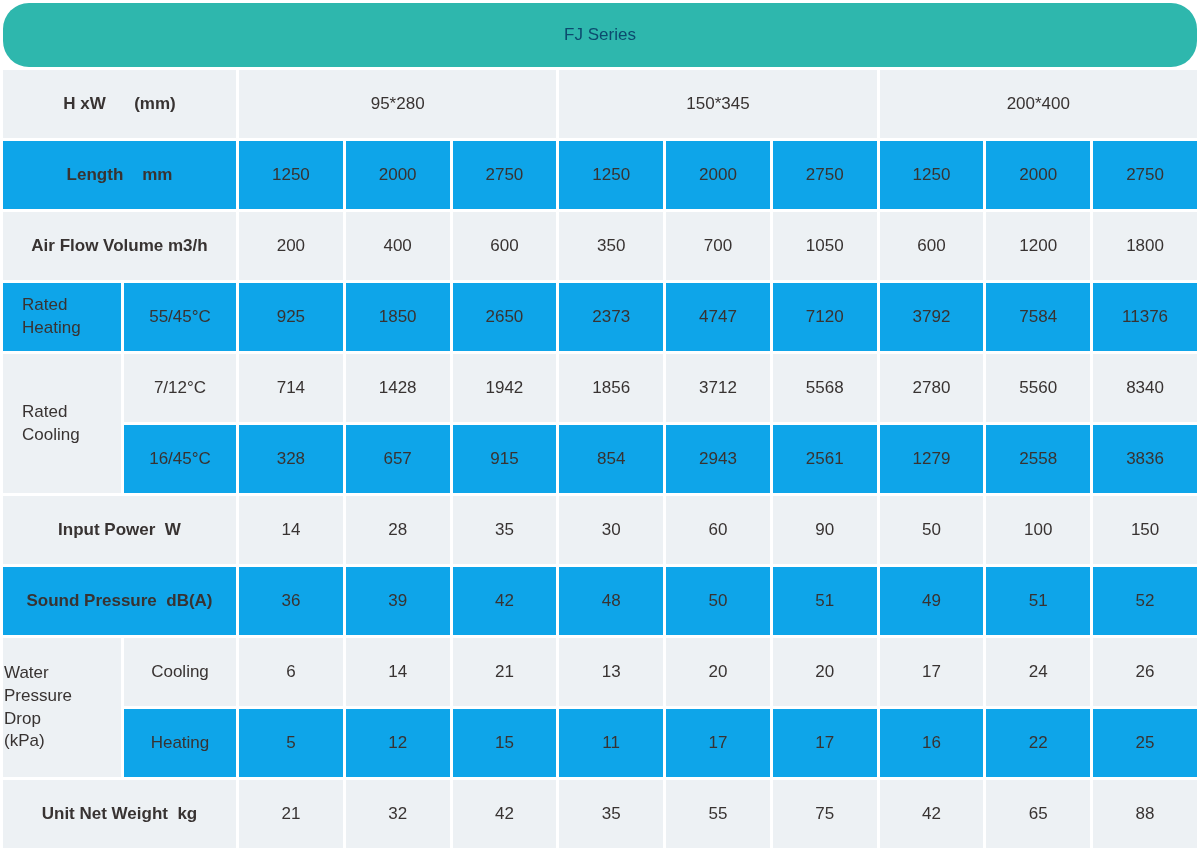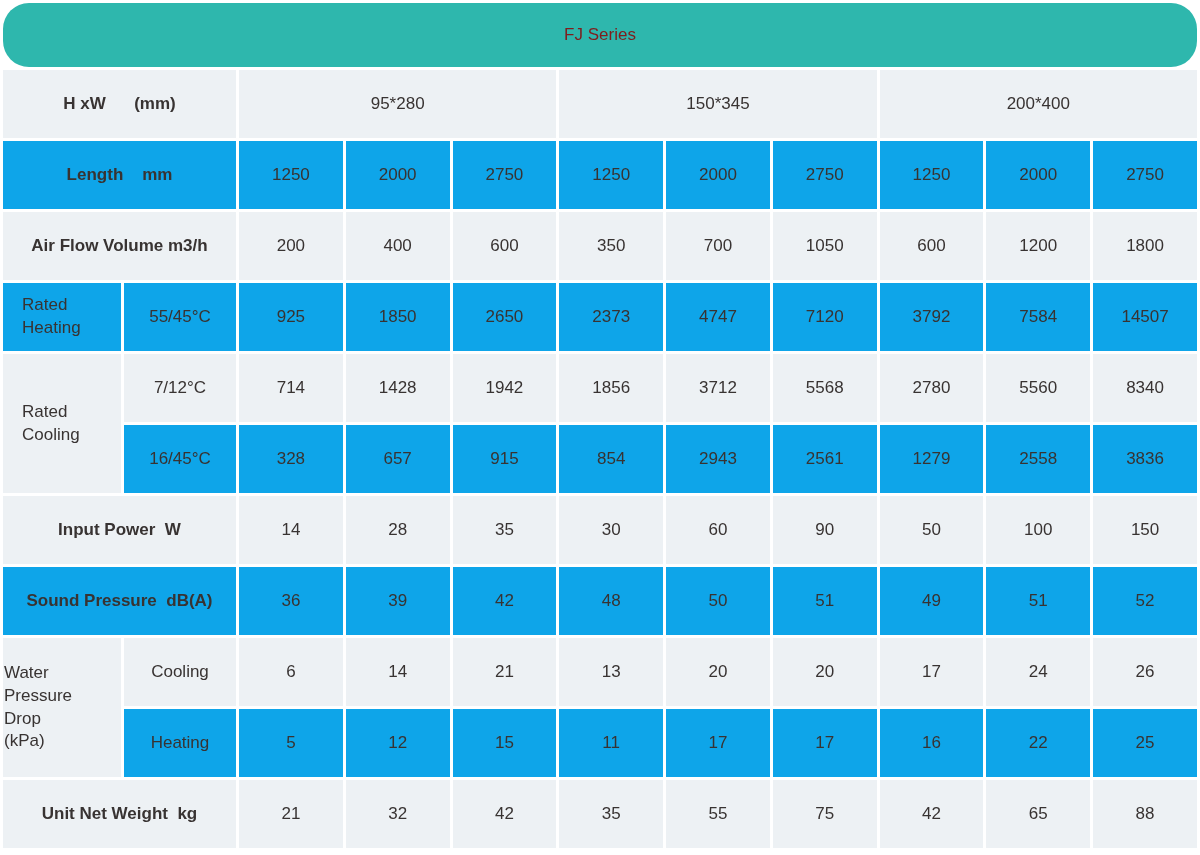--- a/index.html
+++ b/index.html
@@ -18,21 +18,21 @@
   .spec-table td {
     text-align: center;
     vertical-align: middle;
     font-size: 17px;
     overflow: hidden;
   }
   tr.hdr { height: 64px; }
   tr.row { height: 68px; }
   tr.hdr td {
     background: #2eb7ad;
-    color: #7f1d1d;
+    color: #0c4a6e;
     font-size: 17px;
     border-radius: 26px;
   }
   tr.light > td { background: #edf1f4; }
   tr.dark  > td { background: #0ea5e9; }
   td.span-label { background: #e4e7e9; }
   .pre { white-space: pre-wrap; font-weight: bold; }
   .flexwrap {
     display: flex;
     align-items: center;
@@ -121,21 +121,21 @@
     </td>
     <td>55/45°C</td>
   <td>925</td>
         <td>1850</td>
         <td>2650</td>
         <td>2373</td>
         <td>4747</td>
         <td>7120</td>
         <td>3792</td>
         <td>7584</td>
-        <td>14507</td>
+        <td>11376</td>
       </tr>
 
   <tr class="row light">
     <td rowspan="2" class="span-label">
       <div class="flexwrap">
         <span class="multi">Rated
 Cooling</span>
         <span class="unit">w</span>
       </div>
     </td>

